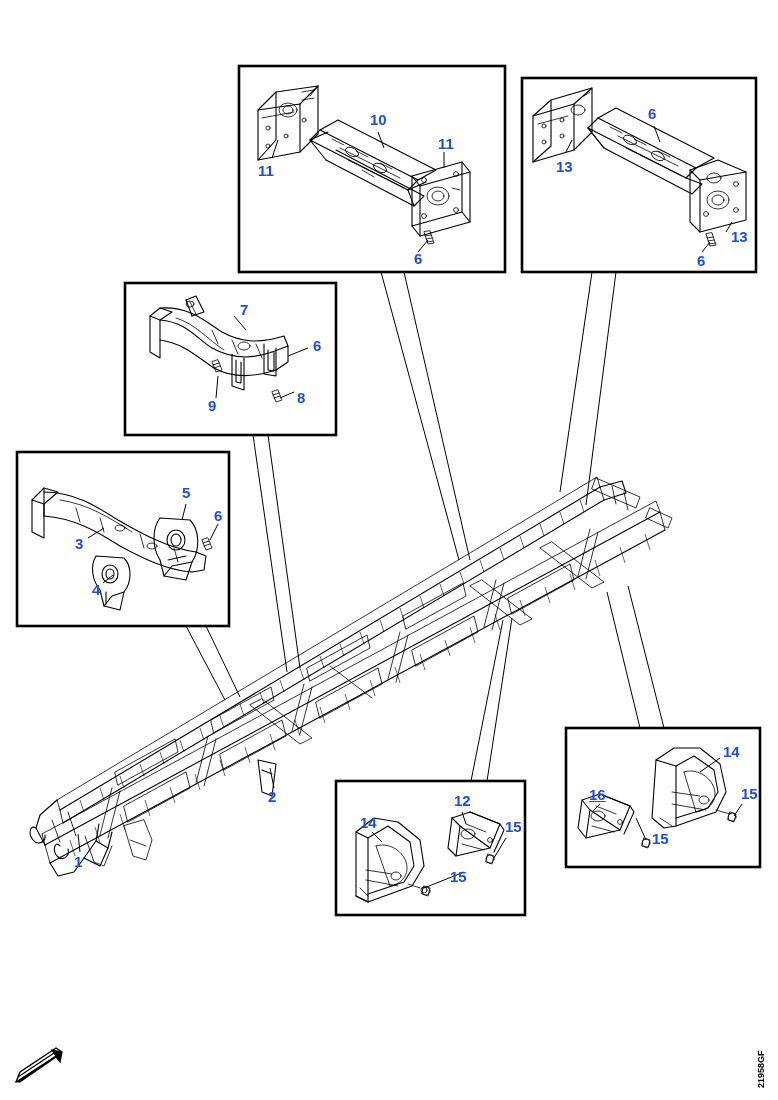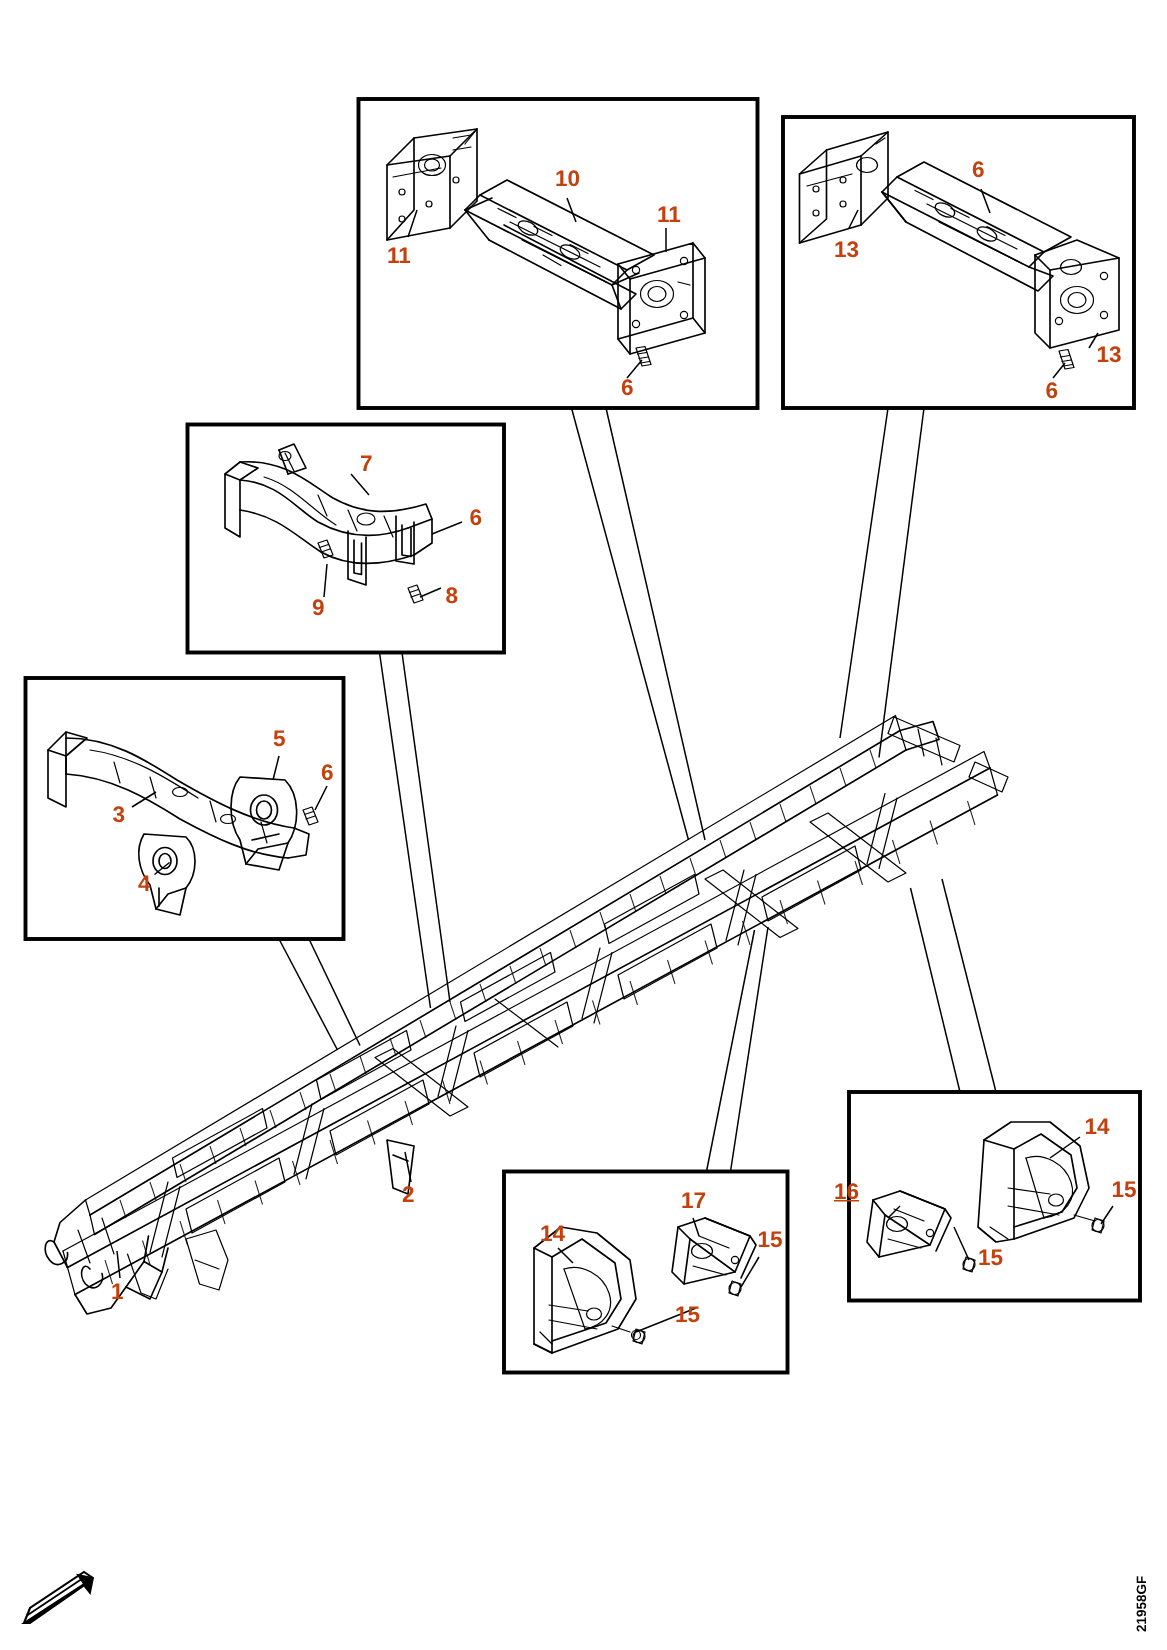--- a/index.html
+++ b/index.html
@@ -2,21 +2,21 @@
 <html><head>
 <meta charset="utf-8">
 <title>Frame Assembly Parts Diagram</title>
 <style>
   html,body{margin:0;padding:0;background:#ffffff;}
   body{width:778px;height:1100px;position:relative;overflow:hidden;
        font-family:"Liberation Sans",sans-serif;color:#000;}
   #sheet{position:absolute;left:0;top:0;width:778px;height:1100px;}
   #art{position:absolute;left:0;top:0;width:778px;height:1100px;}
   .callout-label{position:absolute;font-family:"Liberation Sans",sans-serif;
-     font-weight:700;font-size:15px;line-height:15px;color:#c2410c;
+     font-weight:700;font-size:15px;line-height:15px;color:#1d4ed8;
      letter-spacing:0px;white-space:nowrap;user-select:none;}
   .code-text{position:absolute;font-family:"Liberation Sans",sans-serif;
      font-size:9px;font-weight:700;color:#000;white-space:nowrap;
      transform:rotate(-90deg);transform-origin:left top;}
 </style>
 </head>
 <body>
 
 <div id="sheet">
 
@@ -491,26 +491,26 @@
   <div class="callout-label" style="left:313px;top:338px;">6</div>
   <div class="callout-label" style="left:297px;top:390px;">8</div>
   <div class="callout-label" style="left:208px;top:398px;">9</div>
 
   <div class="callout-label" style="left:75px;top:536px;">3</div>
   <div class="callout-label" style="left:92px;top:582px;">4</div>
   <div class="callout-label" style="left:182px;top:485px;">5</div>
   <div class="callout-label" style="left:214px;top:508px;">6</div>
 
   <div class="callout-label" style="left:360px;top:815px;">14</div>
-  <div class="callout-label" style="left:454px;top:793px;">17</div>
+  <div class="callout-label" style="left:454px;top:793px;">12</div>
   <div class="callout-label" style="left:450px;top:869px;">15</div>
   <div class="callout-label" style="left:505px;top:819px;">15</div>
 
   <div class="callout-label" style="left:723px;top:744px;">14</div>
-  <div class="callout-label" style="left:556px;top:787px;text-decoration:underline;">16</div>
+  <div class="callout-label" style="left:589px;top:787px;text-decoration:underline;">16</div>
   <div class="callout-label" style="left:652px;top:831px;">15</div>
   <div class="callout-label" style="left:741px;top:786px;">15</div>
 
   <div class="callout-label" style="left:74px;top:854px;">1</div>
   <div class="callout-label" style="left:268px;top:789px;">2</div>
 
   <div class="code-text" style="left:756px;top:1088px;">21958GF</div>
 
 </div>
 

